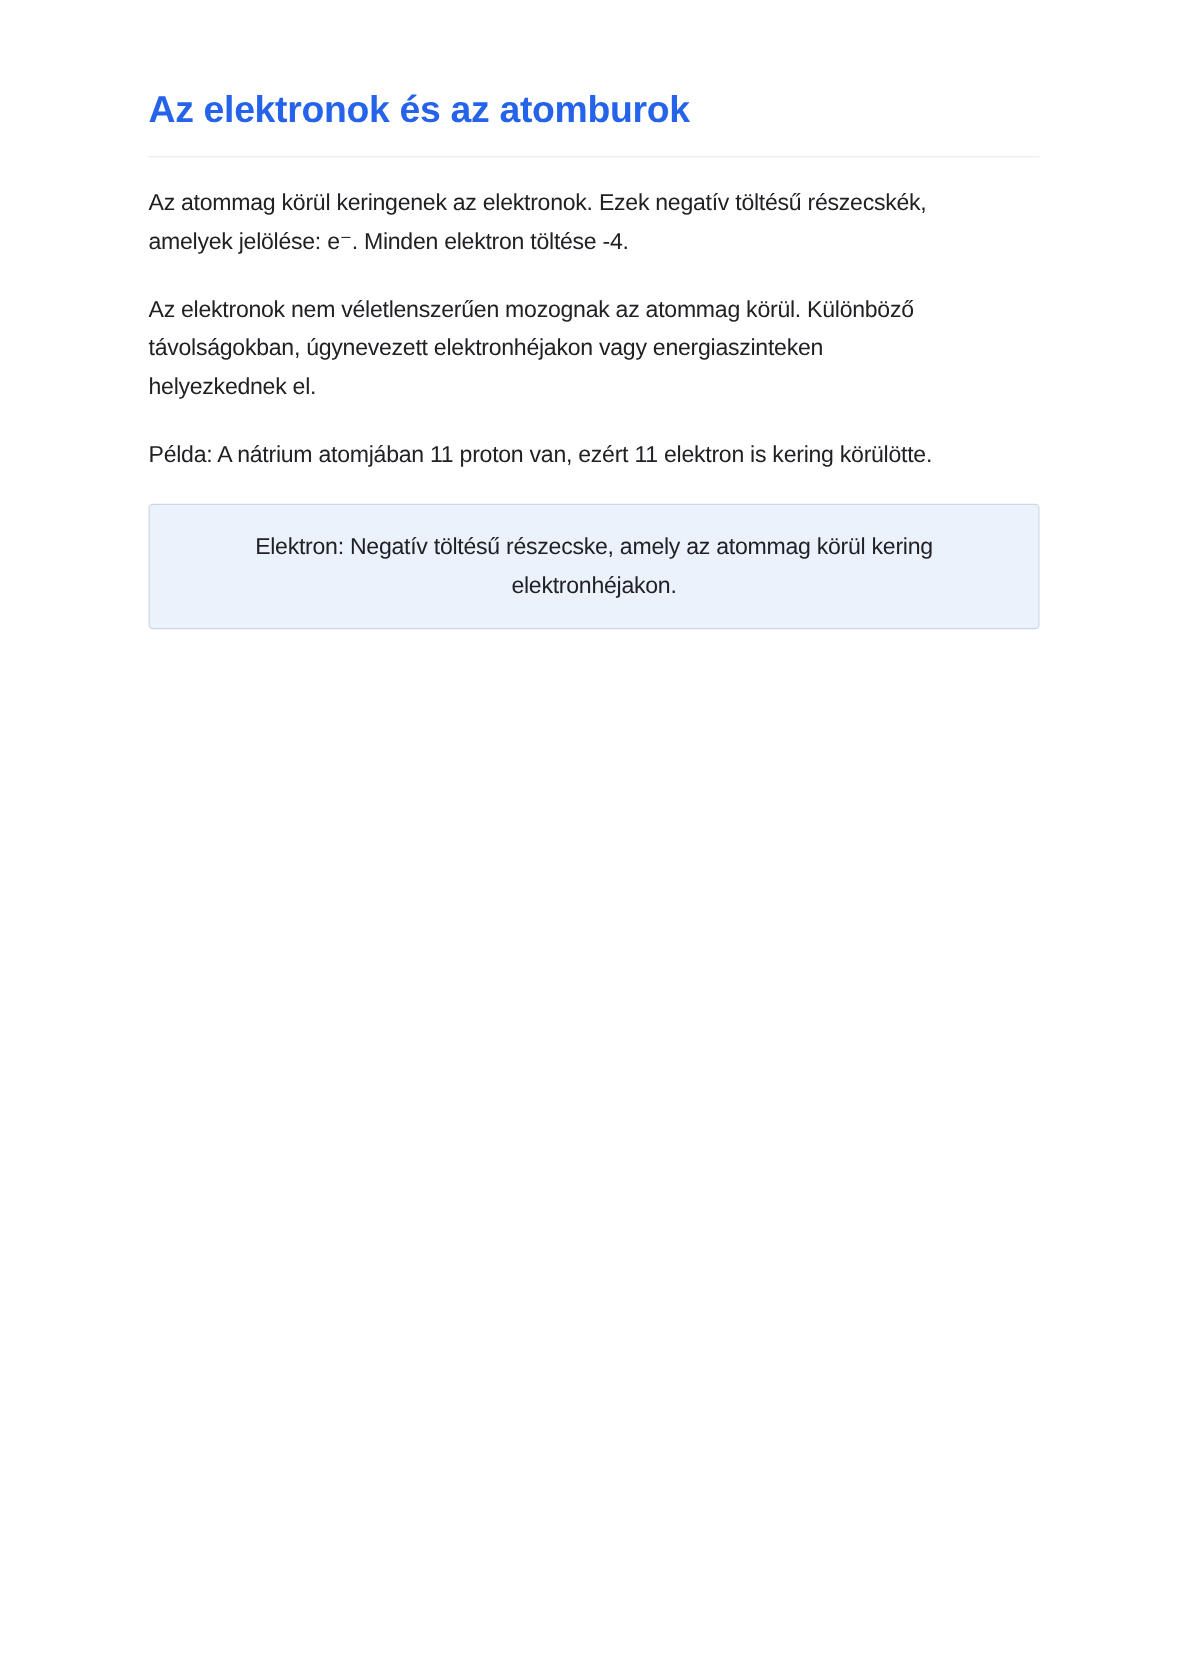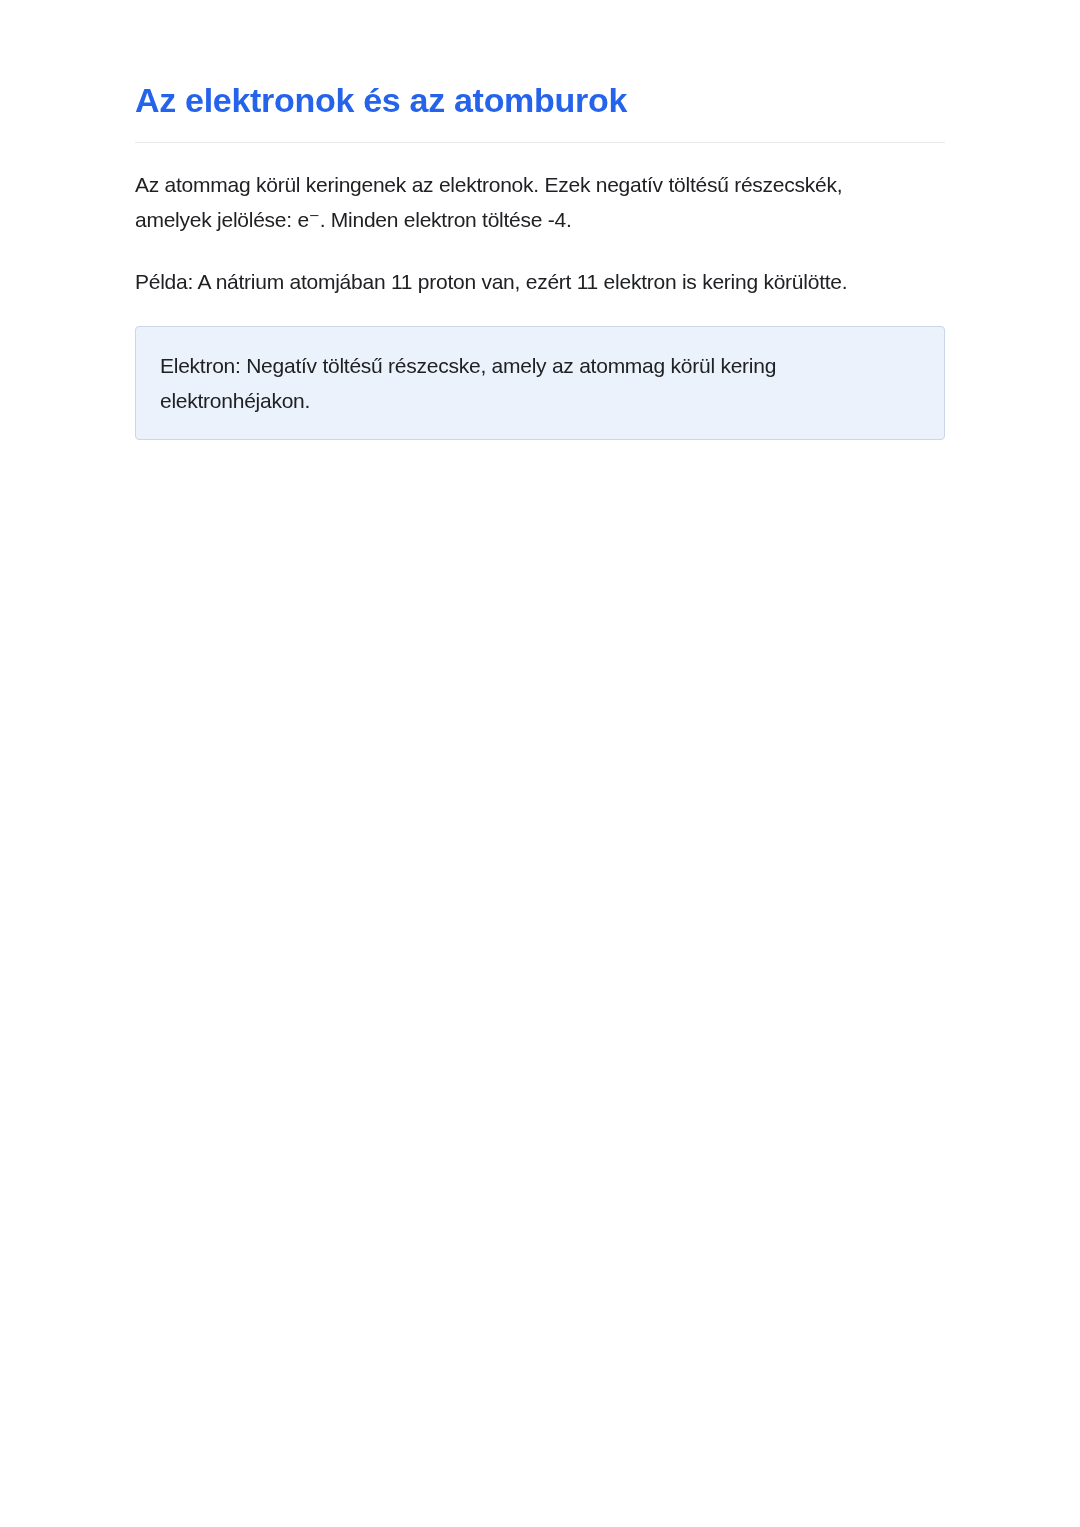--- a/index.html
+++ b/index.html
@@ -56,35 +56,39 @@
     box-sizing: border-box;
     width: 810px;
     margin: 0;
     padding: 21px 24px;
     background: var(--callout-bg, #ebf2fb);
     border: 1px solid var(--callout-border, #ccd7e5);
     border-radius: 4px;
   }
   .callout p.body-par {
     margin: 0;
+    text-align: center;
   }
 </style>
 </head>
 <body>
 
 <div class="page">
 
   <h1 class="doc-title">Az elektronok és az atomburok</h1>
 
   <div class="divider"></div>
 
   <p class="body-par intro">Az atommag körül keringenek az elektronok. Ezek negatív töltésű részecskék,
 amelyek jelölése: e⁻. Minden elektron töltése -4.</p>
 
 
+  <p class="body-par">Az elektronok nem véletlenszerűen mozognak az atommag körül. Különböző
+távolságokban, úgynevezett elektronhéjakon vagy energiaszinteken
+helyezkednek el.</p>
 
 
 
 
   <p class="body-par">Példa: A nátrium atomjában 11 proton van, ezért 11 elektron is kering körülötte.</p>
 
   <div class="callout">
     <p class="body-par">Elektron: Negatív töltésű részecske, amely az atommag körül kering
 elektronhéjakon.</p>
   </div>

